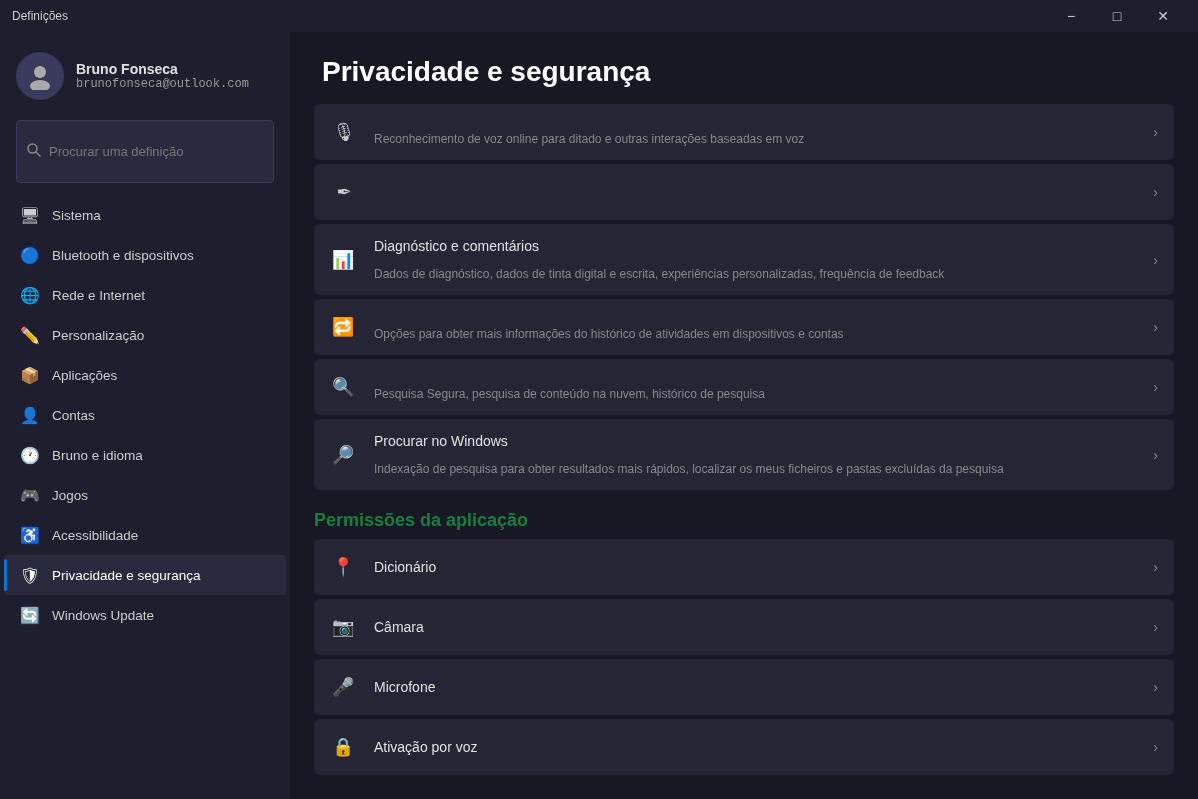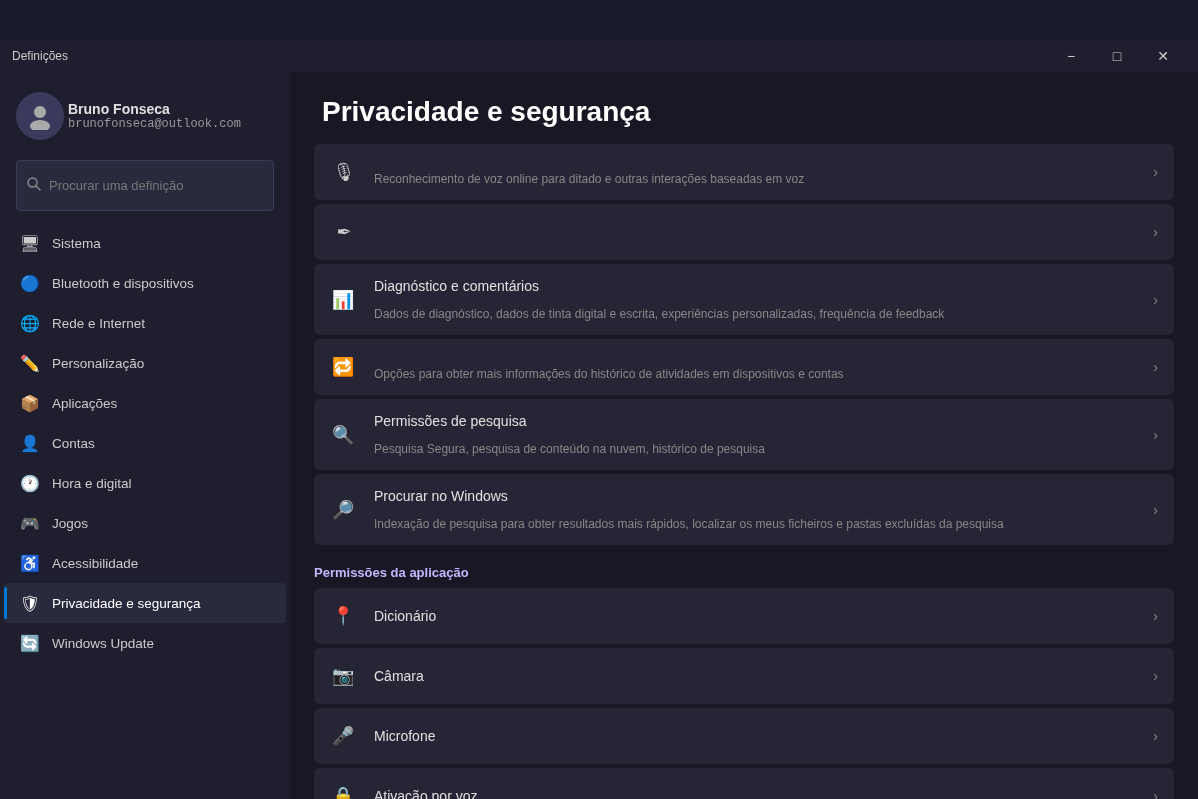--- a/index.html
+++ b/index.html
@@ -16,21 +16,20 @@
 
     
     .titlebar {
       background: #1e1e2e;
       display: flex;
       align-items: center;
       justify-content: space-between;
       padding: 0 12px;
       height: 32px;
       min-height: 32px;
-      margin-top: 40px;
     }
     .titlebar-left {
       display: flex;
       align-items: center;
       gap: 8px;
     }
     .titlebar-title {
       font-size: 12px;
       color: #ccc;
     }
@@ -68,21 +67,21 @@
       flex-direction: column;
       padding: 0;
       overflow-y: auto;
     }
     .sidebar::-webkit-scrollbar { width: 4px; }
     .sidebar::-webkit-scrollbar-thumb { background: #444; border-radius: 2px; }
 
     .user-profile {
       display: flex;
       align-items: center;
-      gap: 4px;
+      gap: 12px;
       padding: 20px 16px 16px 16px;
     }
     .avatar-circle {
       width: 48px;
       height: 48px;
       border-radius: 50%;
       background: #3a3a5c;
       display: flex;
       align-items: center;
       justify-content: center;
@@ -101,21 +100,21 @@
       font-family: Liberation Mono, monospace;
     }
 
     .search-box {
       margin: 4px 16px 12px 16px;
       display: flex;
       align-items: center;
       background: #2a2a3e;
       border-radius: 4px;
       border: 1px solid #3a3a5a;
-      padding: 16px 10px;
+      padding: 22px 10px;
       gap: 8px;
     }
     .search-box input {
       background: transparent;
       border: none;
       outline: none;
       color: #ccc;
       font-size: 13px;
       flex: 1;
     }
@@ -218,23 +217,23 @@
       font-size: 12px;
       color: #888;
       margin-top: 13px;
     }
     .chevron {
       color: #888;
       font-size: 14px;
     }
 
     .section-header {
-      font-size: 13px;
+      font-size: 18px;
       font-weight: 600;
-      color: #c4b5fd;
+      color: #15803d;
       padding: 16px 0 8px 0;
     }
   </style>
 </head>
 <body>
 
 <div class="titlebar">
   <div class="titlebar-left">
     <span class="titlebar-title">Definições</span>
   </div>
@@ -292,21 +291,21 @@
         <div class="nav-item">
     <span class="nav-icon">📦</span>
     <span>Aplicações</span>
   </div>
         <div class="nav-item">
     <span class="nav-icon">👤</span>
     <span>Contas</span>
   </div>
         <div class="nav-item">
     <span class="nav-icon">🕐</span>
-    <span>Hora e digital</span>
+    <span>Bruno e idioma</span>
   </div>
         <div class="nav-item">
     <span class="nav-icon">🎮</span>
     <span>Jogos</span>
   </div>
         <div class="nav-item">
     <span class="nav-icon">♿</span>
     <span>Acessibilidade</span>
   </div>
         <div class="nav-item active">
@@ -355,21 +354,20 @@
       <div class="settings-item-text">
         <div class="settings-item-desc">Opções para obter mais informações do histórico de atividades em dispositivos e contas</div>
       </div>
     </div>
     <span class="chevron">›</span>
   </div>
         <div class="settings-item">
     <div class="settings-item-left">
       <span class="settings-item-icon">🔍</span>
       <div class="settings-item-text">
-        <div class="settings-item-title">Permissões de pesquisa</div>
         <div class="settings-item-desc">Pesquisa Segura, pesquisa de conteúdo na nuvem, histórico de pesquisa</div>
       </div>
     </div>
     <span class="chevron">›</span>
   </div>
         <div class="settings-item">
     <div class="settings-item-left">
       <span class="settings-item-icon">🔎</span>
       <div class="settings-item-text">
         <div class="settings-item-title">Procurar no Windows</div>

